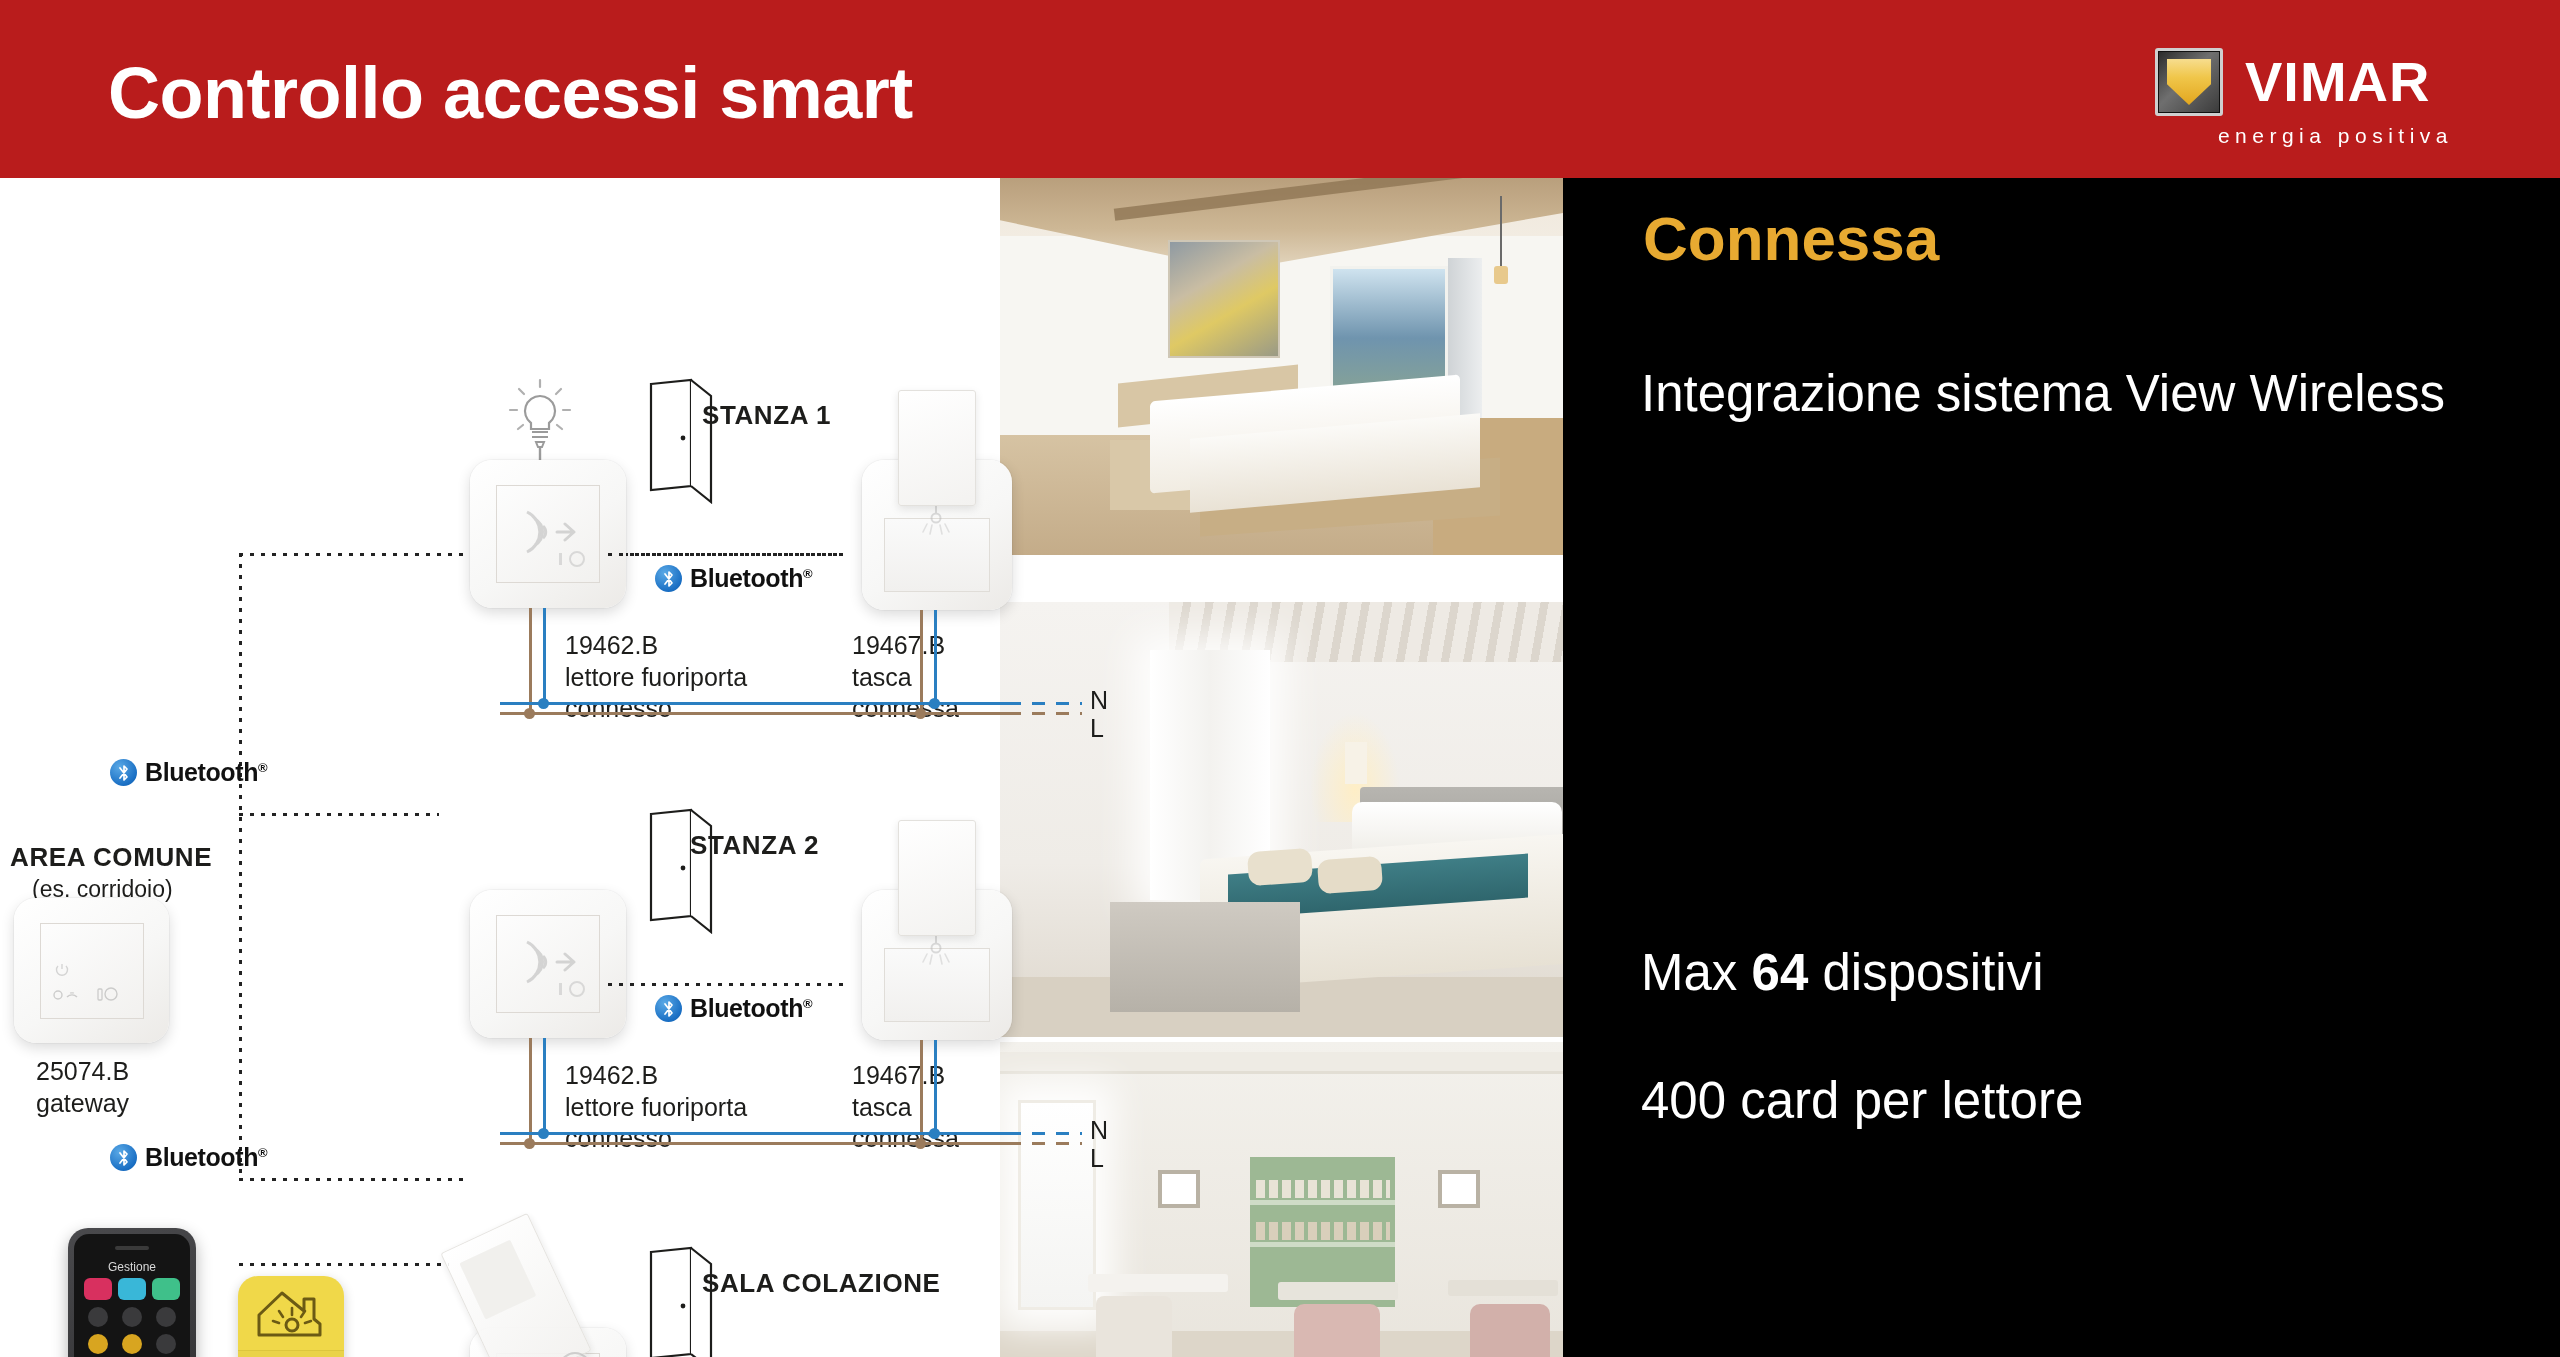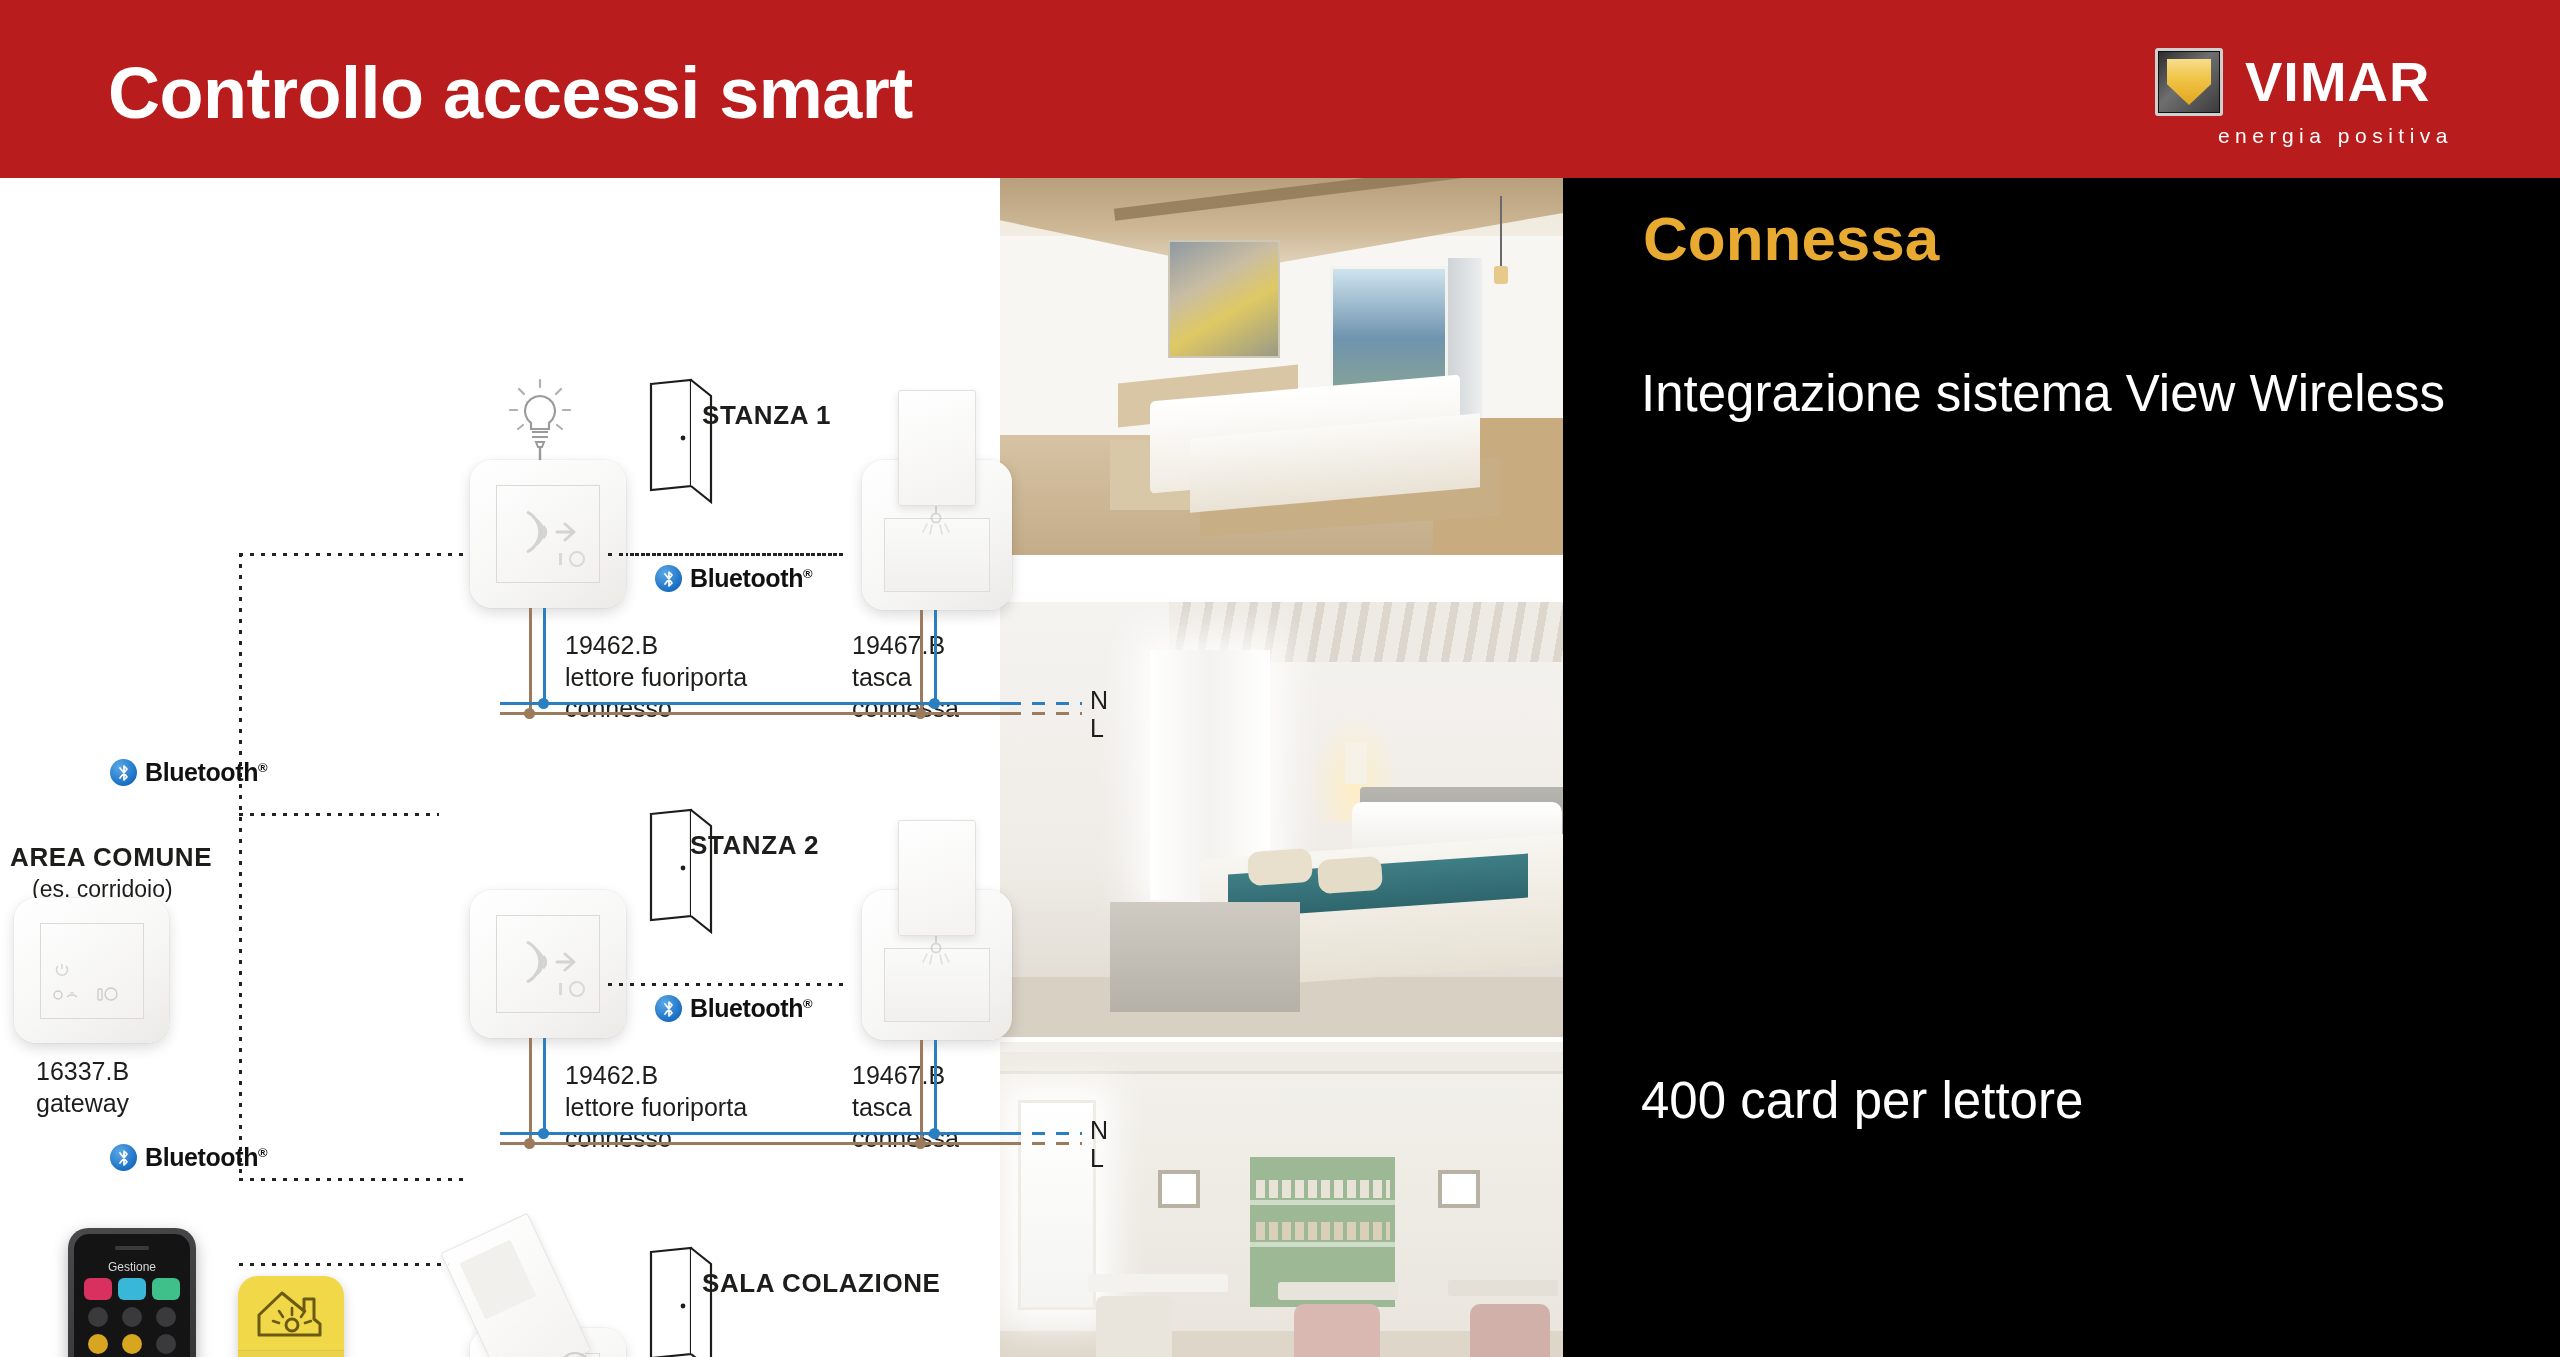--- a/index.html
+++ b/index.html
@@ -352,21 +352,21 @@
         <div class="dev-glyph" style="left:14px; top:38px;">
           <svg width="14" height="16" viewBox="0 0 14 16">
               <path d="M7 2 v5" stroke="#a8a8a8" stroke-width="1.4" fill="none"></path>
               <path d="M3 4 a5.5 5.5 0 1 0 8 0" stroke="#a8a8a8" stroke-width="1.4" fill="none"></path>
             </svg>
         </div>
       </div>
     </div>
 
     <div class="dlabel t-code" style="left:36px; top:878px;">
-      <span>16337.B</span><br>
+      <span>25074.B</span><br>
       <span>gateway</span>
     </div>
 
     <div class="bt" style="left:110px; top:965px;">
       <span class="bt-circle">
         <svg width="14" height="20" viewBox="0 0 14 20">
             <path d="M3 5 L10 14 L7 17 L7 3 L10 6 L3 15" fill="none" stroke="#fff" stroke-width="1.7" stroke-linejoin="round" stroke-linecap="round"></path>
           </svg>
       </span>
       <span class="bt-word"><span>Bluetooth</span><sup>®</sup></span>
@@ -620,14 +620,15 @@
       </div>
     </div>
 
   </div>
 </div>
 
 <div class="right">
   <div class="r-head">Connessa</div>
 
   <div class="r-item r-1">Integrazione sistema View Wireless</div>
+  <div class="r-item r-3"><span>Max </span><b>64</b><span> dispositivi</span></div>
   <div class="r-item r-4">400 card per lettore</div>
 </div>
 
 </body></html>

